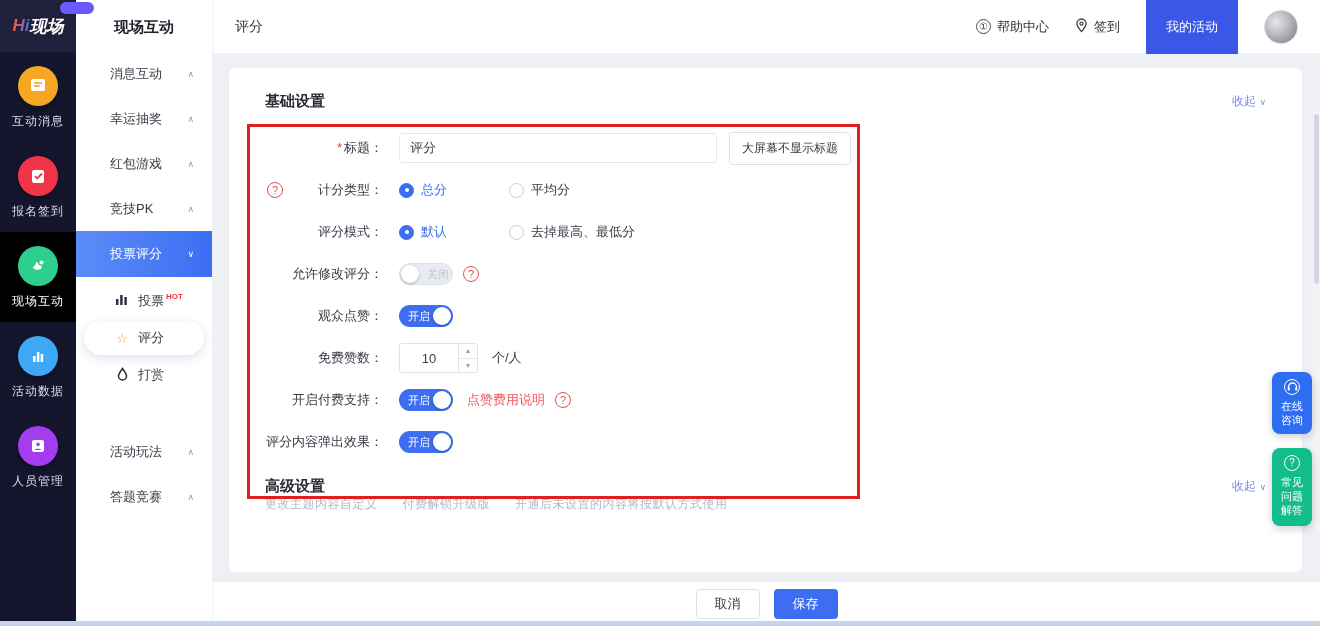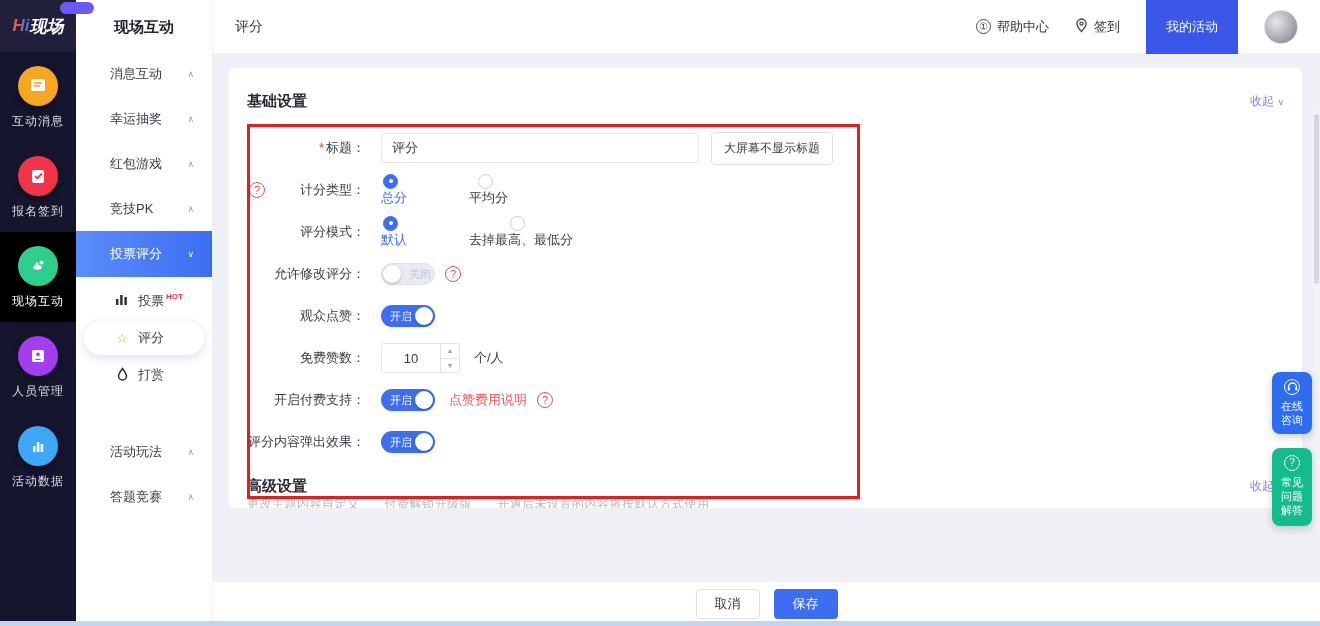--- a/index.html
+++ b/index.html
@@ -56,22 +56,22 @@
     color:#33333d; cursor:pointer; }
   .circle-i { width:15px; height:15px; border:1px solid #4a4a55; border-radius:50%;
     font-size:10px; display:flex; align-items:center; justify-content:center; color:#4a4a55; }
   .btn-primary-top { background:#3a57e8; color:#fff; font-size:13px; border:none;
     border-radius:4px; padding:24px 20px; cursor:pointer; }
   .avatar { width:34px; height:34px; border-radius:50%;
     background:radial-gradient(circle at 35% 35%, #e8e8ea, #9a9aa2 70%, #6f6f78);
     border:1px solid #d9dbe2; cursor:pointer; }
 
   .content { flex:1; background:#eef0f6; position:relative; overflow:hidden; }
-  .card { background:#fff; border-radius:6px; margin:14px 18px 0 16px; height:440px;
-    padding:24px 18px; position:relative; overflow:hidden; }
+  .card { background:#fff; border-radius:6px; margin:14px 18px 0 16px; height:504px;
+    padding:24px 36px; position:relative; overflow:hidden; }
   .section-head { display:flex; align-items:center; }
   .section-title { font-size:15px; font-weight:bold; color:#2b2b36; }
   .collapse-link { margin-left:auto; color:#7b87f2; font-size:12px; cursor:pointer; }
   .collapse-link .chev { font-size:9px; }
 
   .annotation-box { position:absolute; left:18px; top:56px; width:613px; height:375px;
     border:3px solid #e02020; z-index:3; pointer-events:none; }
 
   .form { margin-top:22px; position:relative; }
   .form-row { display:flex; align-items:center; height:30px; margin-bottom:12px;
@@ -83,21 +83,21 @@
   .f-label { width:118px; text-align:right; font-size:13px; color:#3a3a46; flex-shrink:0; }
   .req { color:#f03a3a; margin-right:2px; }
   .f-ctrl { margin-left:16px; display:flex; align-items:center; }
 
   .text-input { width:318px; height:30px; border:1px solid #e4e7ef; border-radius:3px;
     font-size:13px; color:#3a3a46; padding:0 10px; outline:none; background:#fff;
     font-family:"Liberation Sans", sans-serif; }
   .side-btn { margin-left:12px; border:1px solid #dcdfe8; background:#fff; color:#3a3a46;
     font-size:12px; border-radius:4px; padding:7px 12px; cursor:pointer; white-space:nowrap; }
 
-  .radio-opt { display:inline-flex; align-items:center; margin-right:62px; cursor:pointer;flex-direction:column; }
+  .radio-opt { display:inline-flex; align-items:center; margin-right:62px; cursor:pointer; }
   .radio-dot { width:15px; height:15px; border-radius:50%; border:1px solid #c9cdd8;
     background:#fff; margin-right:7px; position:relative; flex-shrink:0; }
   .radio-opt.selected .radio-dot { background:#3d6ef2; border-color:#3d6ef2; }
   .radio-opt.selected .radio-dot::after { content:""; position:absolute; left:4.5px; top:4.5px;
     width:4px; height:4px; border-radius:50%; background:#fff; }
   .radio-text { font-size:13px; color:#3a3a46; }
   .radio-opt.selected .radio-text { color:#3d6ef2; }
 
   .toggle { width:54px; height:22px; border-radius:11px; position:relative;
     display:inline-flex; align-items:center; cursor:pointer; flex-shrink:0; }
@@ -189,39 +189,39 @@
       <span class="rail-ico" style="background:#2ecf8e">
         <svg width="20" height="20" viewBox="0 0 20 20">
             <path d="M5 11c2-1 3-3 3-5l2 1c0 2 2 3 4 3l-1 3c-2 1-5 1-7 0z" fill="#fff"></path>
             <circle cx="13.5" cy="6.5" r="2" fill="#fff"></circle>
           </svg>
       </span>
       <span class="rail-label">现场互动</span>
     </div>
 
     <div class="rail-item">
+      <span class="rail-ico" style="background:#3da8f5">
+        <svg width="20" height="20" viewBox="0 0 20 20">
+            <rect x="5" y="10" width="2.6" height="6" fill="#fff"></rect>
+            <rect x="8.8" y="6" width="2.6" height="10" fill="#fff"></rect>
+            <rect x="12.6" y="8" width="2.6" height="8" fill="#fff"></rect>
+          </svg>
+      </span>
+      <span class="rail-label">活动数据</span>
+    </div>
+
+    <div class="rail-item">
       <span class="rail-ico" style="background:#a43cf0">
         <svg width="20" height="20" viewBox="0 0 20 20">
             <rect x="4" y="4" width="12" height="12" rx="2" fill="#fff"></rect>
             <circle cx="10" cy="8.4" r="1.8" fill="#a43cf0"></circle>
             <path d="M6.8 14c.6-1.8 5.8-1.8 6.4 0z" fill="#a43cf0"></path>
           </svg>
       </span>
       <span class="rail-label">人员管理</span>
-    </div>
-
-    <div class="rail-item">
-      <span class="rail-ico" style="background:#3da8f5">
-        <svg width="20" height="20" viewBox="0 0 20 20">
-            <rect x="5" y="10" width="2.6" height="6" fill="#fff"></rect>
-            <rect x="8.8" y="6" width="2.6" height="10" fill="#fff"></rect>
-            <rect x="12.6" y="8" width="2.6" height="8" fill="#fff"></rect>
-          </svg>
-      </span>
-      <span class="rail-label">活动数据</span>
     </div>
   </div>
 
   <div class="sidebar">
     <div class="sidebar-title">现场互动</div>
 
     <div class="side-group">
       <span>消息互动</span>
       <span class="chev">∧</span>
     </div>

